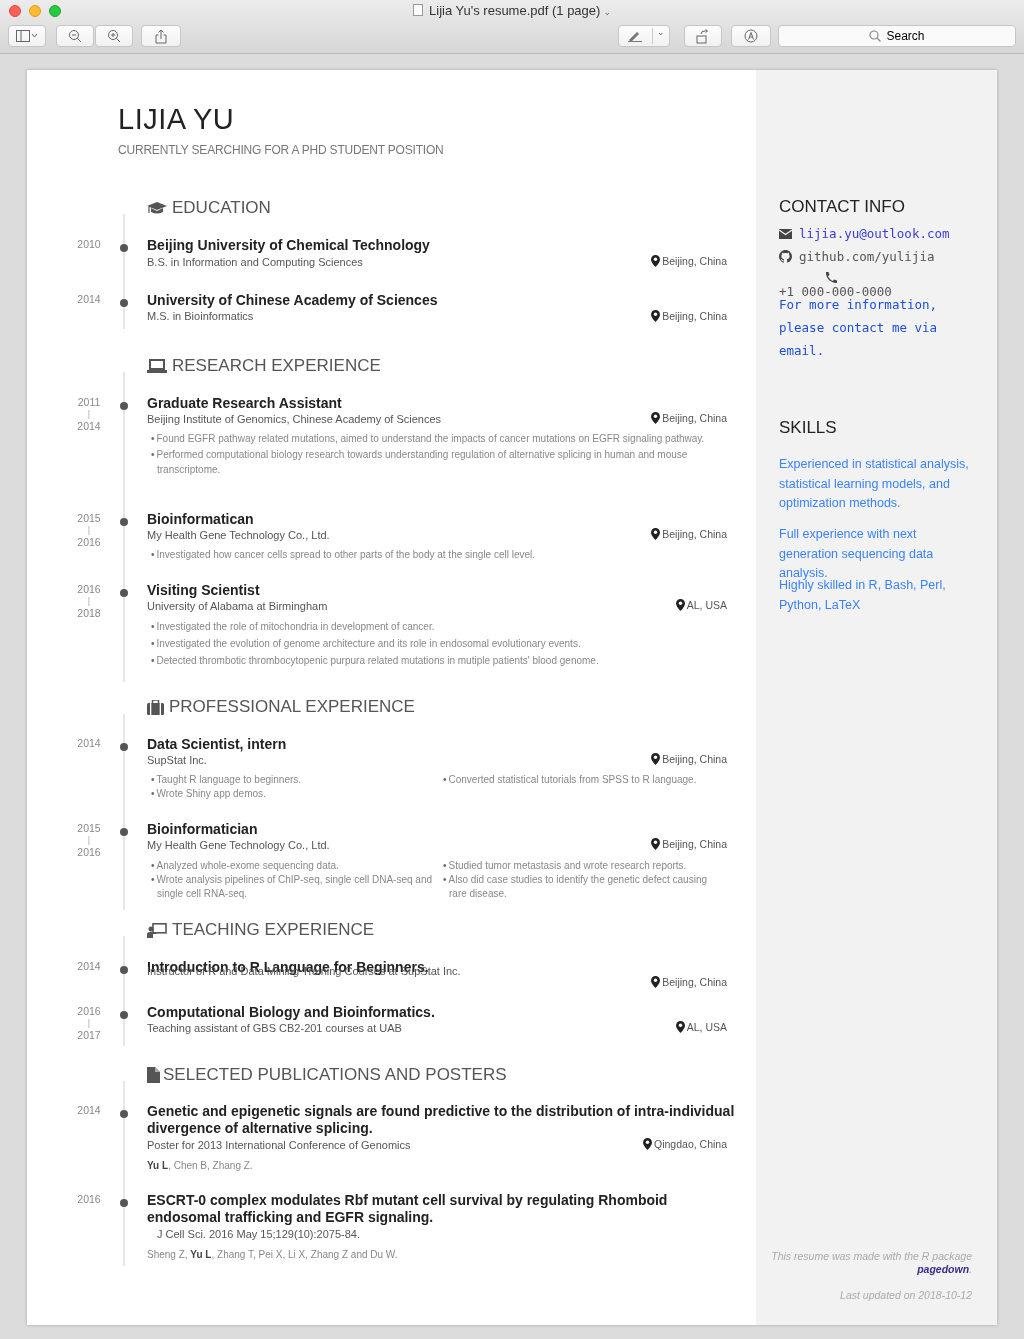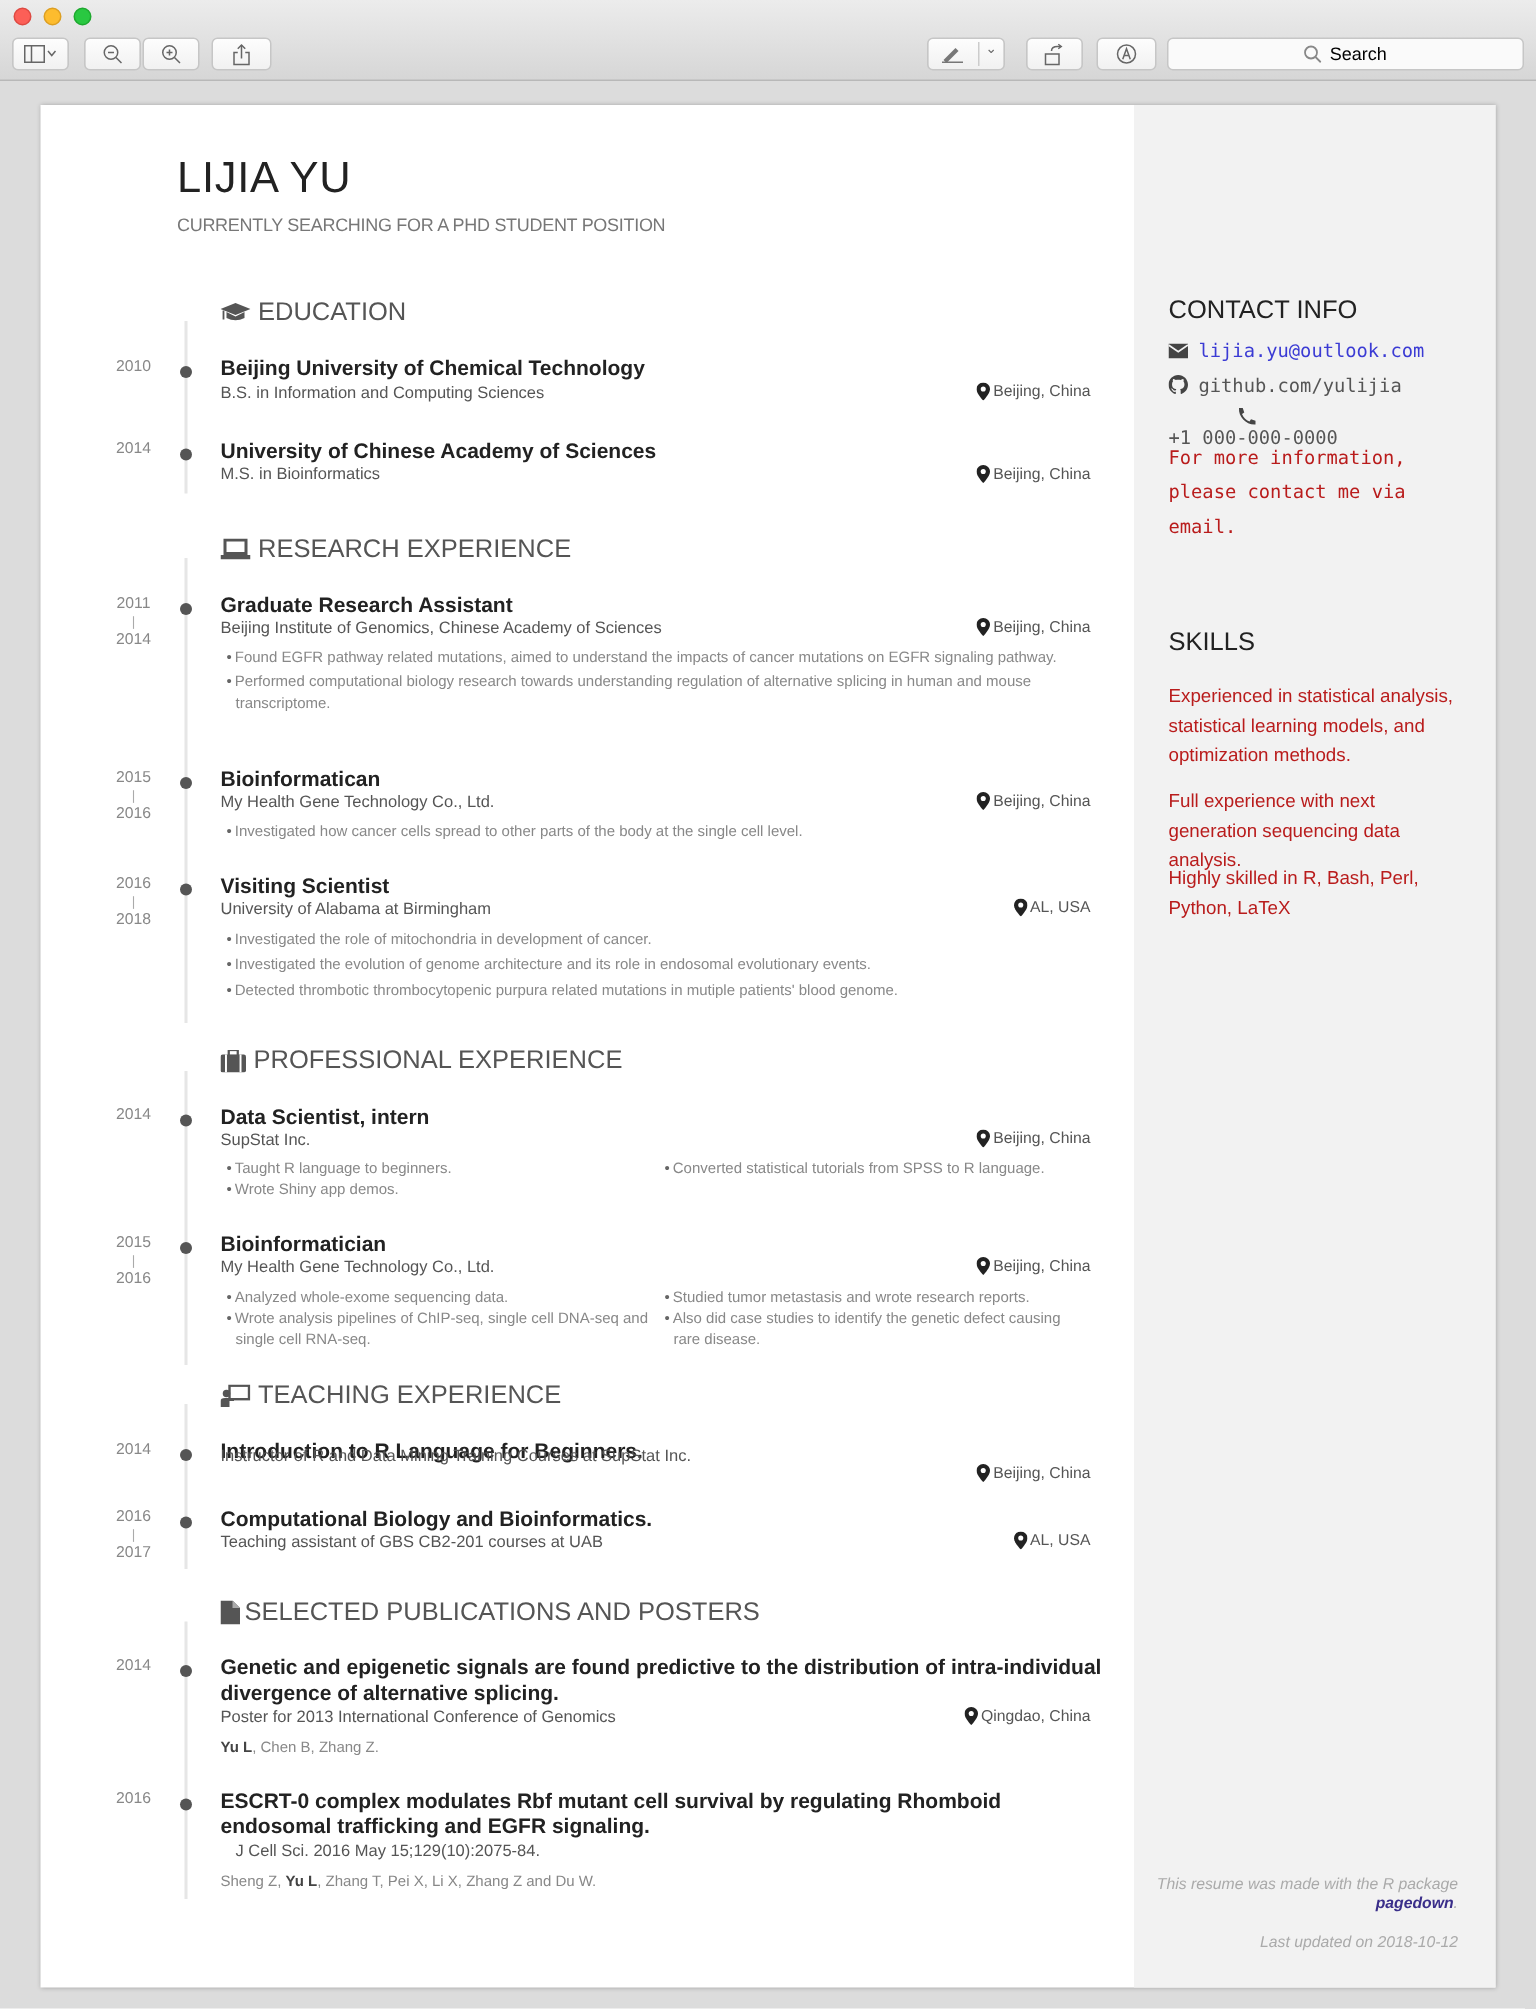--- a/index.html
+++ b/index.html
@@ -54,33 +54,36 @@
   .bcol li { list-style: none; padding-left: 8px; text-indent: -6px; }
   .bcol li::before { content: "•"; margin-right: 2px; color: #666; }
   .pub-title { position: absolute; left: 120px; width: 590px; font-size: 14px; font-weight: bold; color: #222; line-height: 17px; }
   .authors { position: absolute; left: 120px; font-size: 10px; color: #888; }
   .authors b { color: #444; }
 
   .side-title { position: absolute; left: 752px; font-size: 17px; color: #222; }
   .contact-row { position: absolute; left: 752px; font-family: "DejaVu Sans Mono", monospace; font-size: 12.5px; color: #555; display: flex; align-items: center; }
   .contact-row svg { margin-right: 7px; }
   .contact-row .email { color: #3b3bd4; }
-  .contact-note { position: absolute; left: 752px; top: 223px; width: 190px; font-family: "DejaVu Sans Mono", monospace; font-size: 12.5px; color: #b91c1c; line-height: 23px; }
-  .skill { position: absolute; left: 752px; width: 200px; font-size: 12.5px; color: #b91c1c; line-height: 19.5px; }
+  .contact-note { position: absolute; left: 752px; top: 223px; width: 190px; font-family: "DejaVu Sans Mono", monospace; font-size: 12.5px; color: #1d4ed8; line-height: 23px; }
+  .skill { position: absolute; left: 752px; width: 200px; font-size: 12.5px; color: #3b82f6; line-height: 19.5px; }
   .footer1 { position: absolute; left: 730px; width: 215px; top: 1180px; text-align: right; font-size: 10.5px; font-style: italic; color: #aaa; line-height: 13px; }
   .footer1 a { color: #3a2e8a; font-weight: bold; text-decoration: none; }
   .footer2 { position: absolute; left: 730px; width: 215px; top: 1219px; text-align: right; font-size: 10.5px; font-style: italic; color: #aaa; }
 </style>
 </head>
 <body>
 
 <div class="titlebar">
   <div class="traffic t-red"></div>
   <div class="traffic t-yellow"></div>
   <div class="traffic t-green"></div>
+  <div class="win-title">
+    <span class="doc-icon"></span><span>Lijia Yu's resume.pdf (1 page)</span><span class="chev">⌄</span>
+  </div>
 
   <div class="tb-btn" style="left:8px;width:38px;">
     <svg width="22" height="12" viewBox="0 0 22 12">
         <rect x="0.5" y="0.5" width="13" height="11" fill="none" stroke="#666"></rect>
         <line x1="5" y1="0.5" x2="5" y2="11.5" stroke="#666"></line>
         <path d="M16 4 L18.5 7 L21 4" fill="none" stroke="#666"></path>
       </svg>
   </div>
   <div class="tb-btn" style="left:56px;width:38px;">
     <svg width="14" height="14" viewBox="0 0 14 14">

